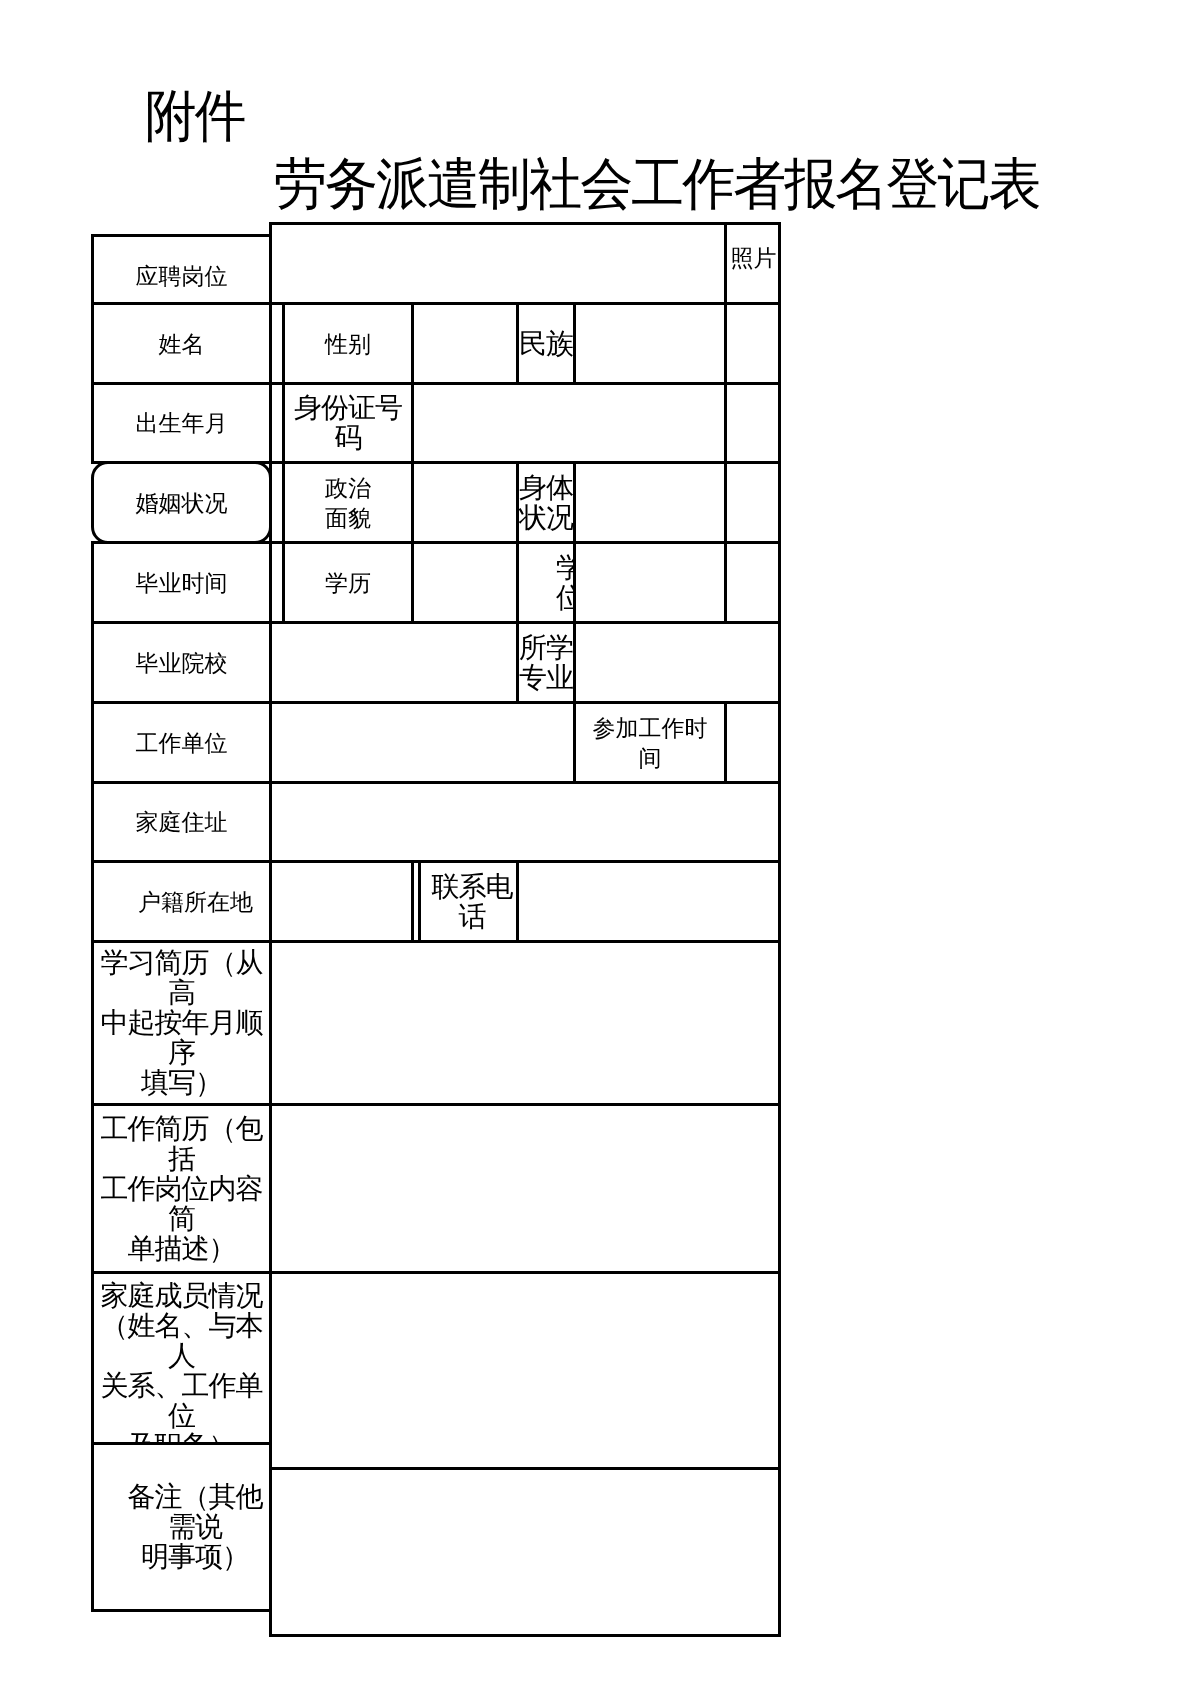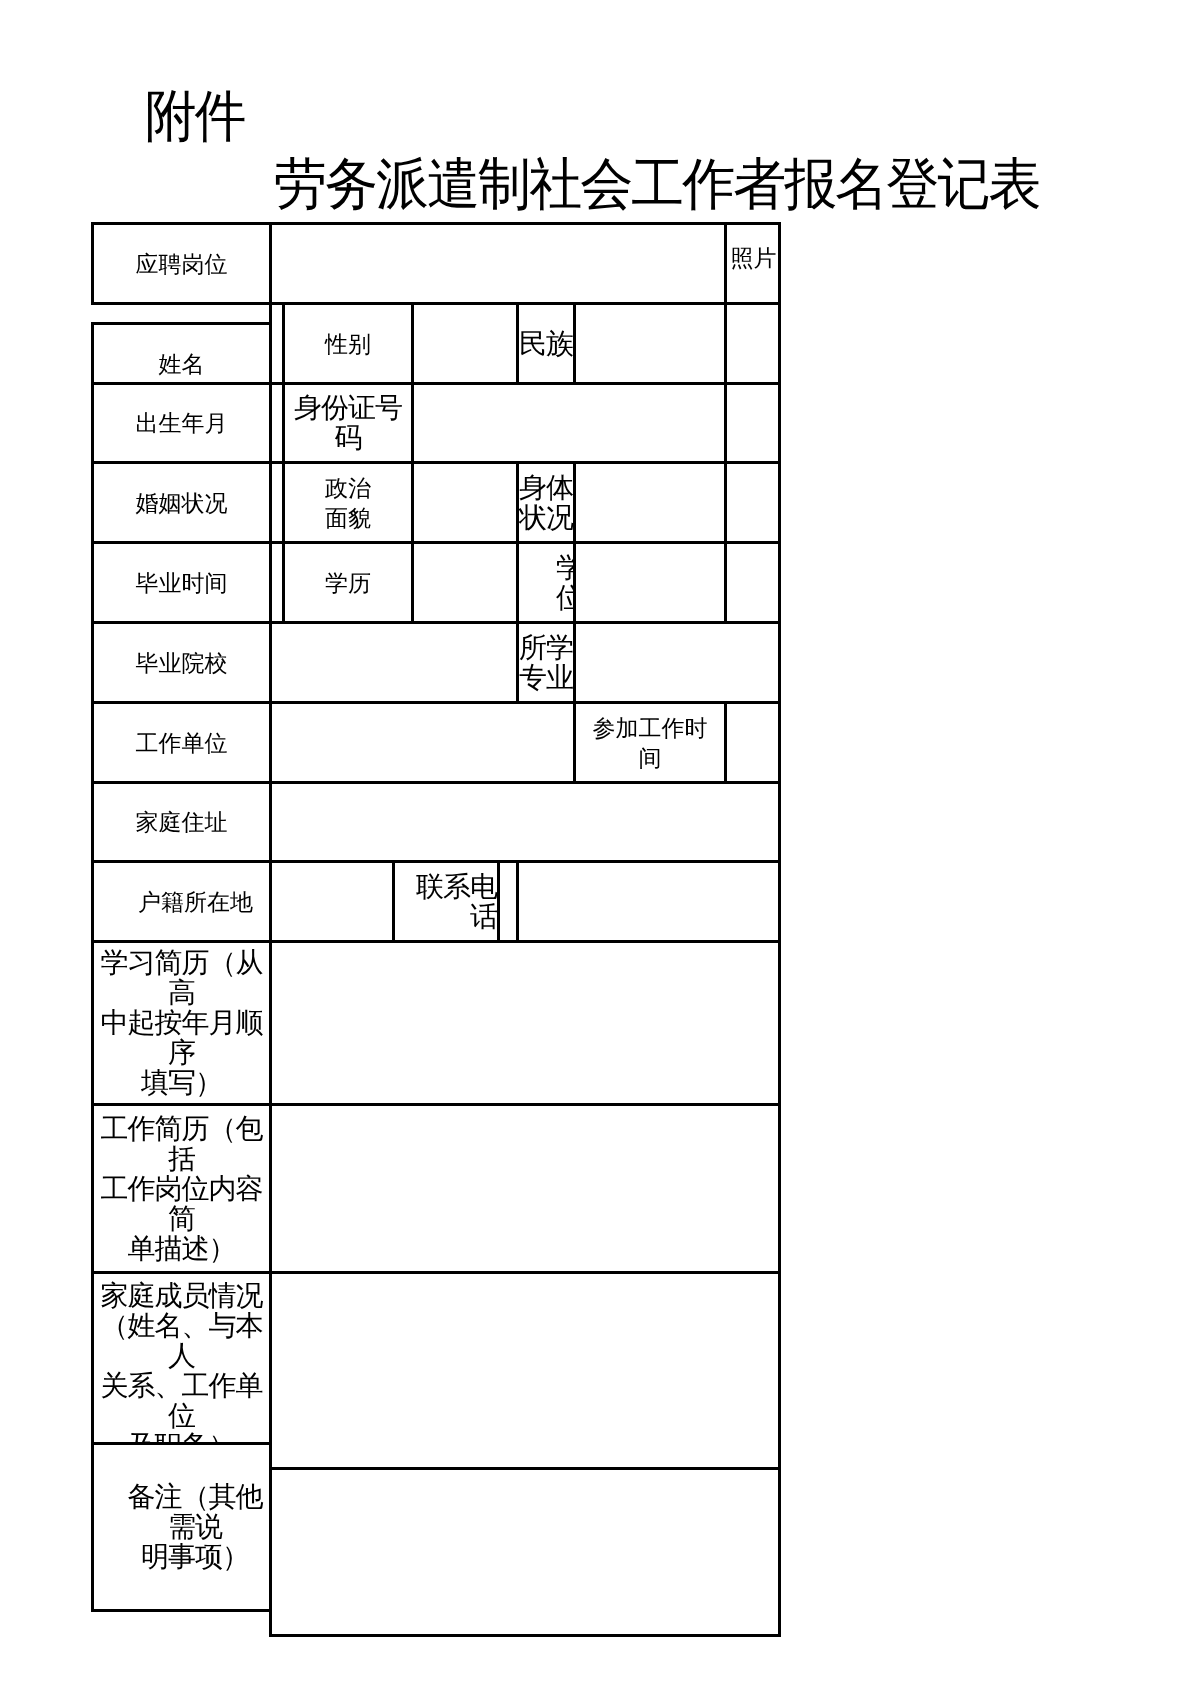--- a/index.html
+++ b/index.html
@@ -17,31 +17,31 @@
   .cell.left { justify-content: center; padding-left: 2px; }
 </style>
 </head>
 <body>
 
 <div class="attachment">附件</div>
 <div class="title">劳务派遣制社会工作者报名登记表</div>
 
 <div>
 
-  <div class="cell" style="left:91px;top:222px;width:181px;height:83px;">
+  <div class="cell" style="left:91px;top:234px;width:181px;height:83px;">
       <span>应聘岗位</span>
     </div>
   <div class="cell" style="left:269px;top:222px;width:458px;height:83px;">
       <span></span>
     </div>
   <div class="cell left" style="left:724px;top:222px;width:57px;height:83px;align-items:flex-start;padding-top:18px;">
       <span>照片</span>
     </div>
 
-  <div class="cell" style="left:91px;top:302px;width:181px;height:83px;margin-top:20px;">
+  <div class="cell" style="left:91px;top:302px;width:181px;height:83px;">
       <span>姓名</span>
     </div>
   <div class="cell" style="left:269px;top:302px;width:16px;height:83px;">
       <span></span>
     </div>
   <div class="cell" style="left:282px;top:302px;width:132px;height:83px;">
       <span>性别</span>
     </div>
   <div class="cell" style="left:411px;top:302px;width:108px;height:83px;">
       <span></span>
@@ -61,21 +61,21 @@
       <span></span>
     </div>
   <div class="cell tight" style="left:282px;top:382px;width:132px;height:82px;">
       <span>身份证号码</span>
     </div>
   <div class="cell" style="left:411px;top:382px;width:316px;height:82px;">
       <span></span>
     </div>
   <div class="cell" style="left:724px;top:382px;width:57px;height:82px;"></div>
 
-  <div class="cell" style="left:91px;top:461px;width:181px;height:83px;">
+  <div class="cell" style="left:91px;top:461px;width:181px;height:83px;border-radius:17px;">
       <span>婚姻状况</span>
     </div>
   <div class="cell" style="left:269px;top:461px;width:16px;height:83px;">
       <span></span>
     </div>
   <div class="cell" style="left:282px;top:461px;width:132px;height:83px;">
       <span>政治
 面貌</span>
     </div>
   <div class="cell" style="left:411px;top:461px;width:108px;height:83px;">
@@ -144,21 +144,21 @@
   <div class="cell" style="left:269px;top:781px;width:512px;height:82px;">
       <span></span>
     </div>
 
   <div class="cell" style="left:91px;top:860px;width:181px;height:83px;padding-left:28px;">
       <span>户籍所在地</span>
     </div>
   <div class="cell" style="left:269px;top:860px;width:145px;height:83px;">
       <span></span>
     </div>
-  <div class="cell tight" style="left:392px;top:860px;width:108px;height:83px;text-align:right;">
+  <div class="cell tight" style="left:418px;top:860px;width:108px;height:83px;">
       <span>联系电话</span>
     </div>
   <div class="cell" style="left:516px;top:860px;width:265px;height:83px;">
       <span></span>
     </div>
 
   <div class="cell tight" style="left:91px;top:940px;width:181px;height:166px;">
       <span>学习简历（从高
 中起按年月顺序
 填写）</span>

